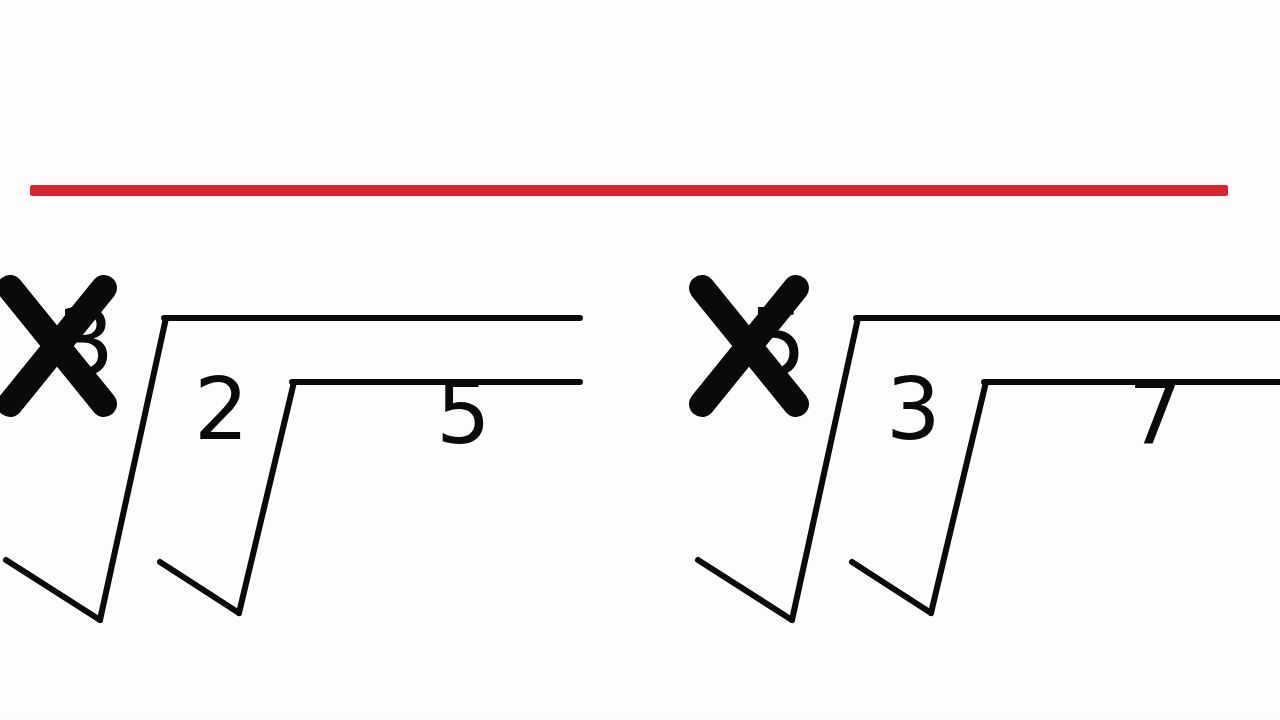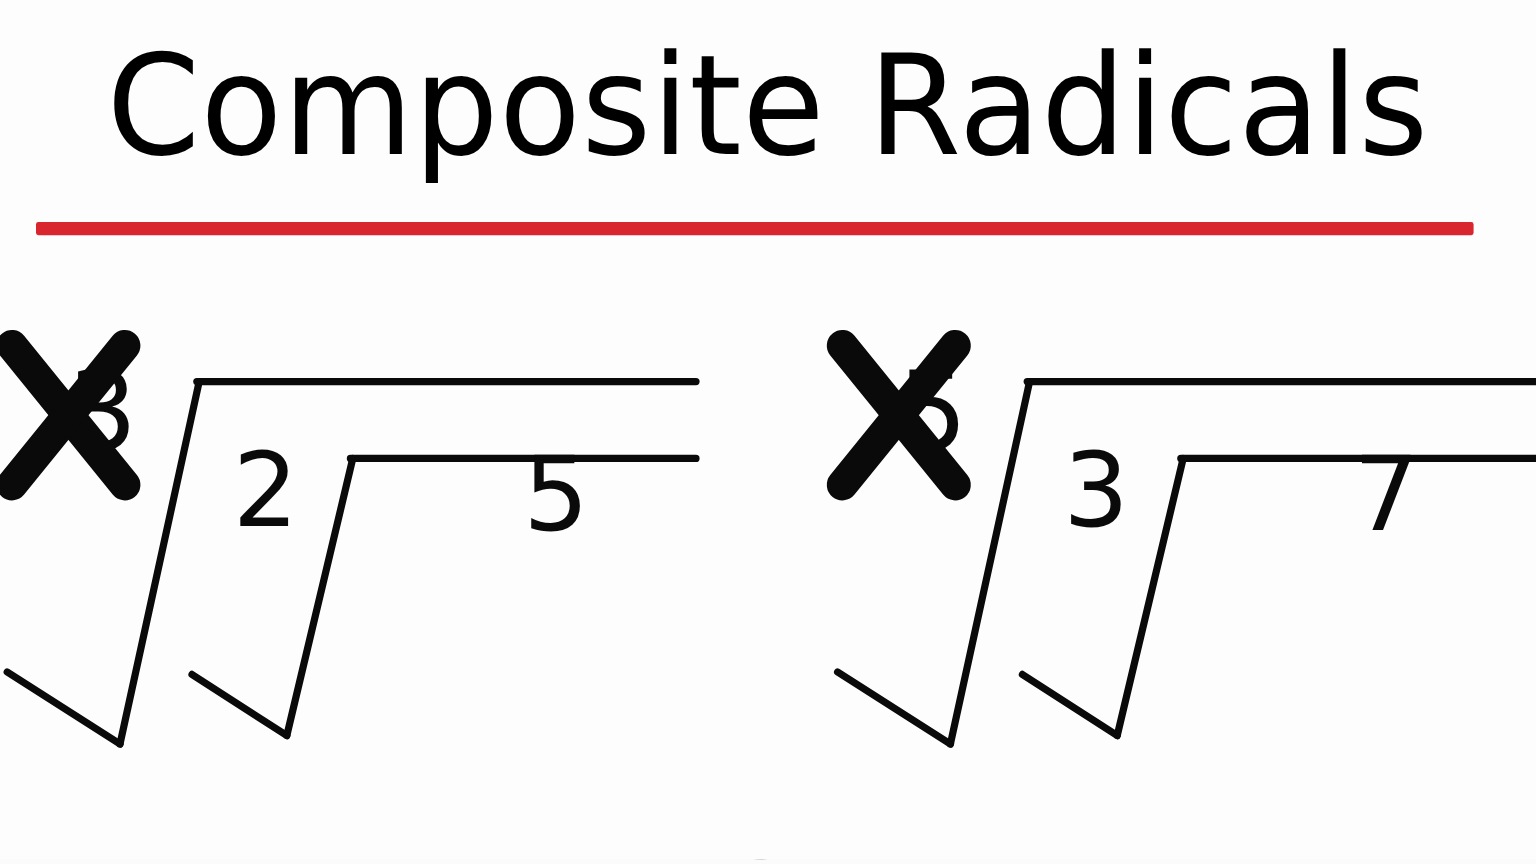--- a/index.html
+++ b/index.html
@@ -133,23 +133,20 @@
     width: 1280px;
     height: 4px;
     background: #fbfbfb;
   }
 </style>
 </head>
 <body>
 
 <div class="canvas">
 
-  <div class="title-block">
-    <span class="title-text">Composite Radicals</span>
-  </div>
   <div class="title-rule"></div>
 
   <div class="expression-row">
 
     <div class="expr expr-left">
 
       <svg width="640" height="400" viewBox="0 0 640 400">
 
         <g fill="none" stroke="#0a0a0a" stroke-width="6" stroke-linecap="round" stroke-linejoin="miter">
           <path d="M 12 290 L 106 350"></path>

